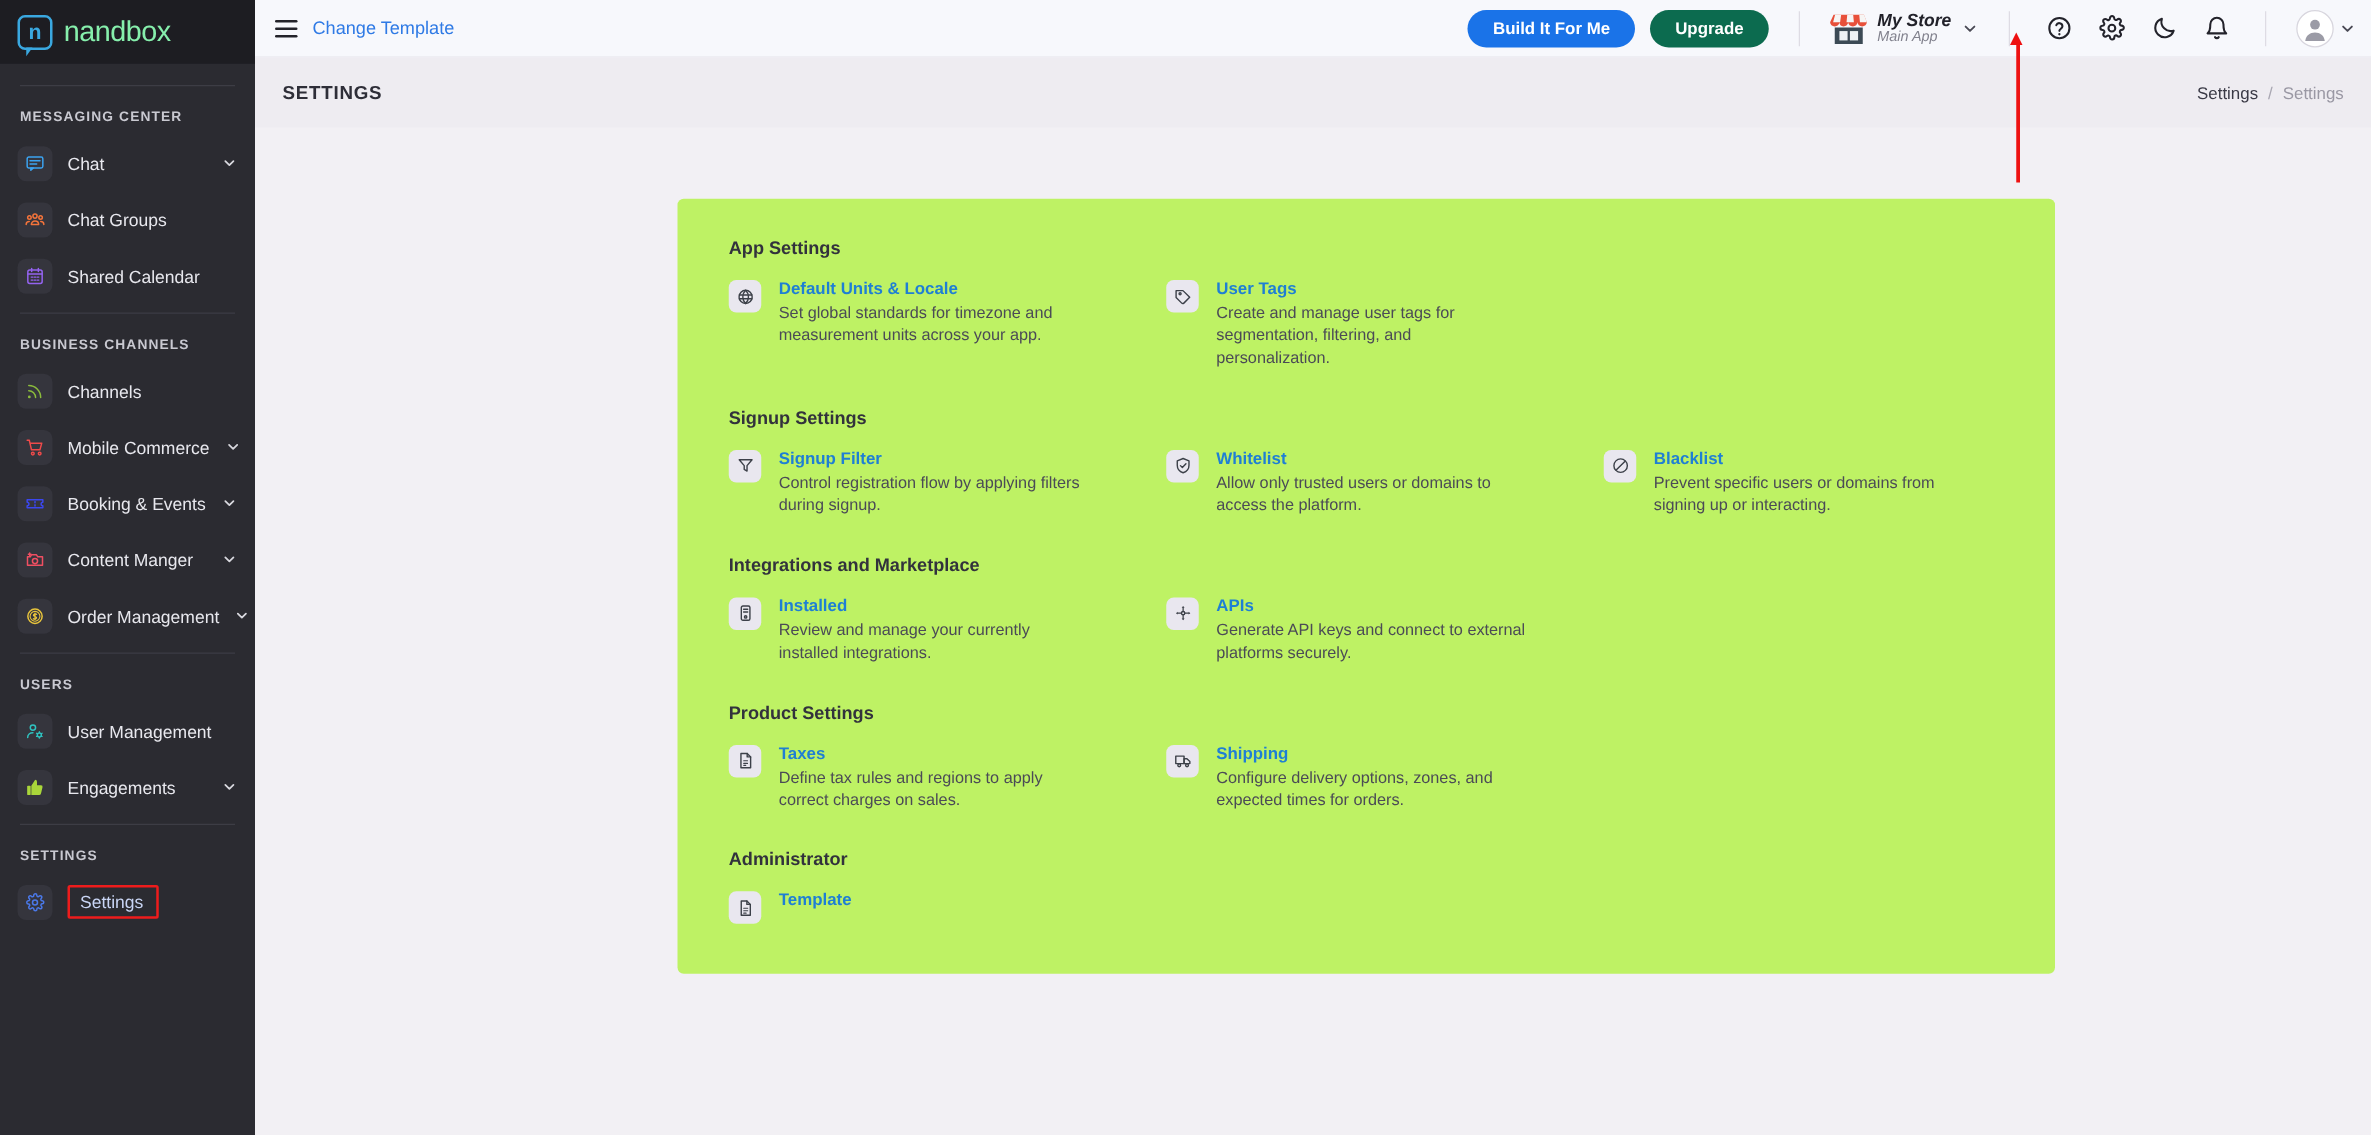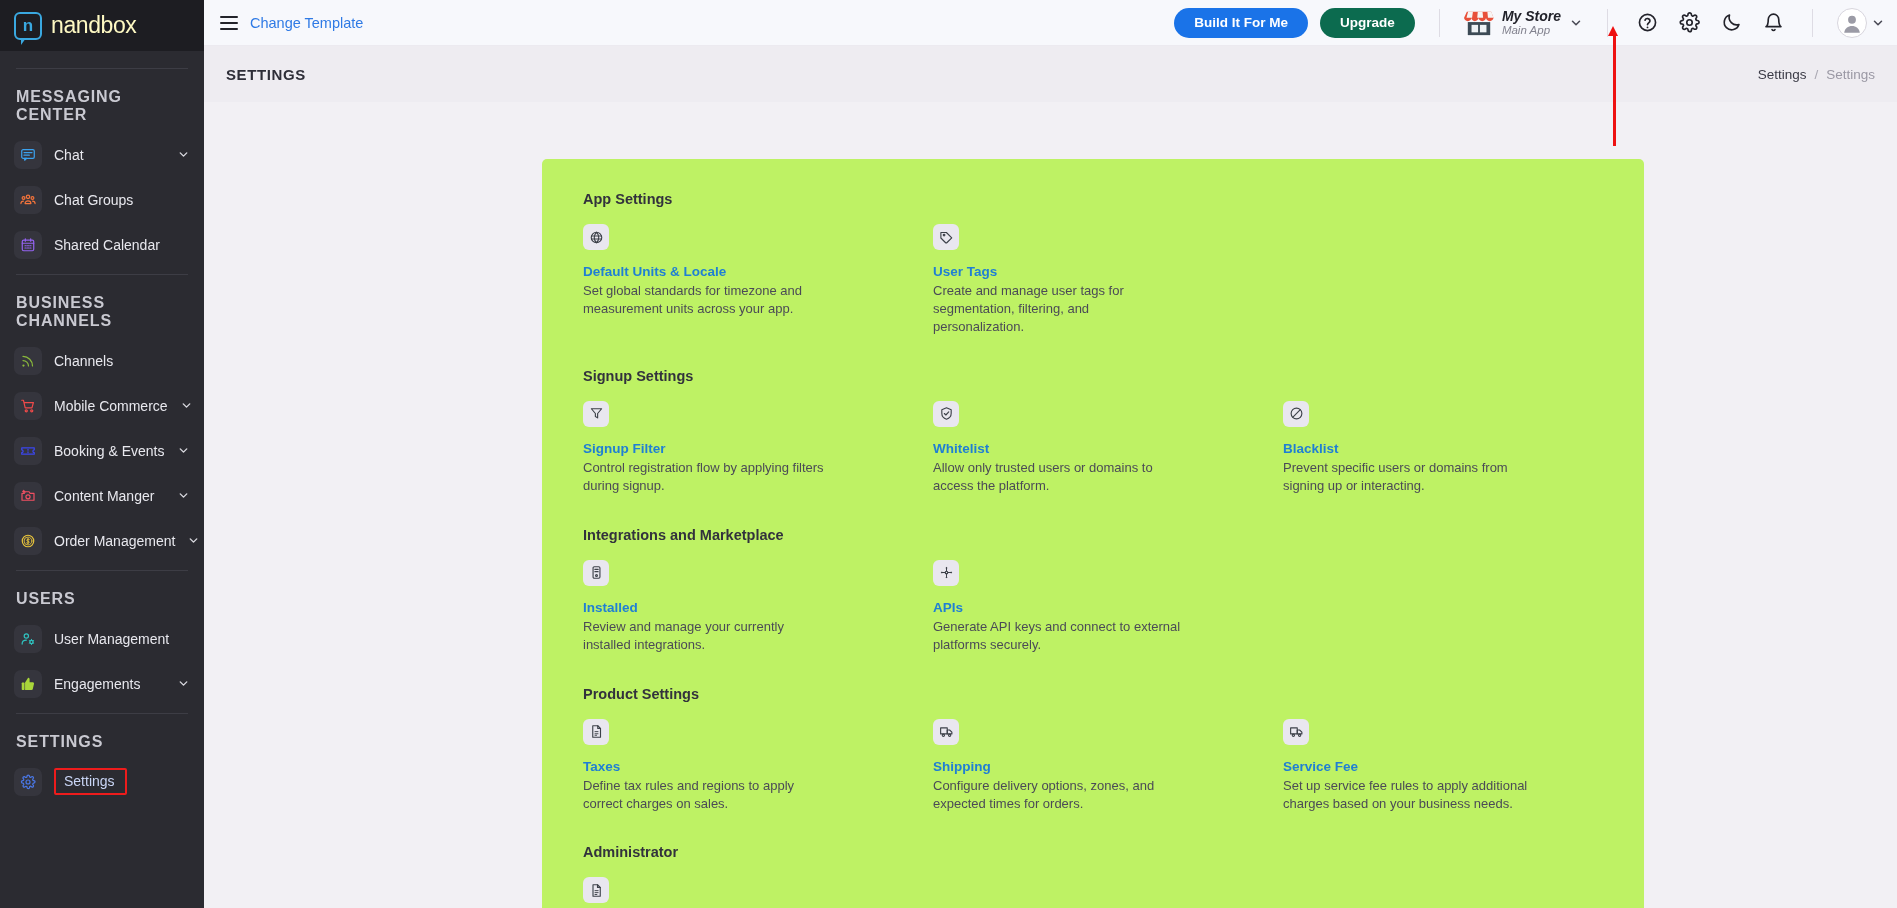--- a/index.html
+++ b/index.html
@@ -32,26 +32,26 @@
     color: #3aa8e0; font-size: 17px; font-weight: 700;
     line-height: 1;
   }
   .brand-mark::after {
     content: ""; position: absolute; left: 5px; bottom: -7px;
     width: 0; height: 0;
     border-left: 5px solid #3aa8e0;
     border-bottom: 7px solid transparent;
   }
   .brand-text {
-    color: #fef9c3; font-size: 23px; font-weight: 400; letter-spacing: -.4px;
+    color: #86efac; font-size: 23px; font-weight: 400; letter-spacing: -.4px;
   }
   .side-scroll { flex: 1; overflow: hidden; padding-top: 10px; }
   .side-sep { height: 1px; background: #3d3d45; margin: 7px 16px; }
   .side-head {
-    color: #c9c9d1; font-size: 16px; font-weight: 700;
+    color: #c9c9d1; font-size: 11px; font-weight: 700;
     letter-spacing: .9px; padding: 12px 30px 8px 16px;
   }
   .side-item {
     display: flex; align-items: center; gap: 12px;
     height: 45px; padding: 0 14px 0 14px;
     cursor: pointer; position: relative;
   }
   .side-ico {
     width: 28px; height: 28px; border-radius: 7px;
     background: #35353d;
@@ -155,21 +155,21 @@
     border-radius: 5px;
     padding: 32px 0 40px 0;
   }
   .sec-title {
     font-size: 14.5px; font-weight: 600; color: #32323c;
     padding-left: 41px; margin-bottom: 16px;
   }
   .sec { margin-bottom: 32px; }
   .sec:last-child { margin-bottom: 0; }
   .grid { display: flex; padding-left: 41px; }
-  .cell { width: 350px; display: flex; gap: 14px; padding-right: 14px; flex-direction: column; }
+  .cell { width: 350px; display: flex; gap: 14px; padding-right: 14px; }
   .cell-ico {
     width: 26px; height: 26px; border-radius: 6px; flex: 0 0 26px;
     background: #e9e7ef;
     display: flex; align-items: center; justify-content: center;
     margin-top: 1px;
   }
   .cell-ico svg { width: 15px; height: 15px; display: block; color: #3c4049; }
   .cell-body { min-width: 0; }
   .cell-title {
     color: #1f7fd4; font-size: 13.5px; font-weight: 700;
@@ -556,34 +556,20 @@
                       <path d="M13.2 9.6h3.7L20.6 13v2.8h-7.4z"></path>
                       <circle cx="7" cy="18" r="1.8"></circle>
                       <circle cx="17" cy="18" r="1.8"></circle>
                     </svg>
                   </span>
                   <div class="cell-body">
                     <div class="cell-title">Shipping</div>
                     <div class="cell-desc">Configure delivery options, zones, and expected times for orders.</div>
                   </div>
                 </div>
-                <div class="cell">
-                  <span class="cell-ico">
-                    <svg viewBox="0 0 24 24" fill="none" stroke="currentColor" stroke-width="1.8" stroke-linecap="round" stroke-linejoin="round">
-                      <path d="M2.6 6.2h10.6v9.6H2.6z"></path>
-                      <path d="M13.2 9.6h3.7L20.6 13v2.8h-7.4z"></path>
-                      <circle cx="7" cy="18" r="1.8"></circle>
-                      <circle cx="17" cy="18" r="1.8"></circle>
-                    </svg>
-                  </span>
-                  <div class="cell-body">
-                    <div class="cell-title">Service Fee</div>
-                    <div class="cell-desc">Set up service fee rules to apply additional charges based on your business needs.</div>
-                  </div>
-                </div>
               </div>
             </div>
             <div class="sec">
               <div class="sec-title">Administrator</div>
               <div class="grid">
                 <div class="cell">
                   <span class="cell-ico">
                     <svg viewBox="0 0 24 24" fill="none" stroke="currentColor" stroke-width="1.8" stroke-linecap="round" stroke-linejoin="round">
                       <path d="M6.4 2.8h7.2l4.4 4.4v14H6.4z"></path>
                       <path d="M13.6 2.8v4.4H18"></path>

